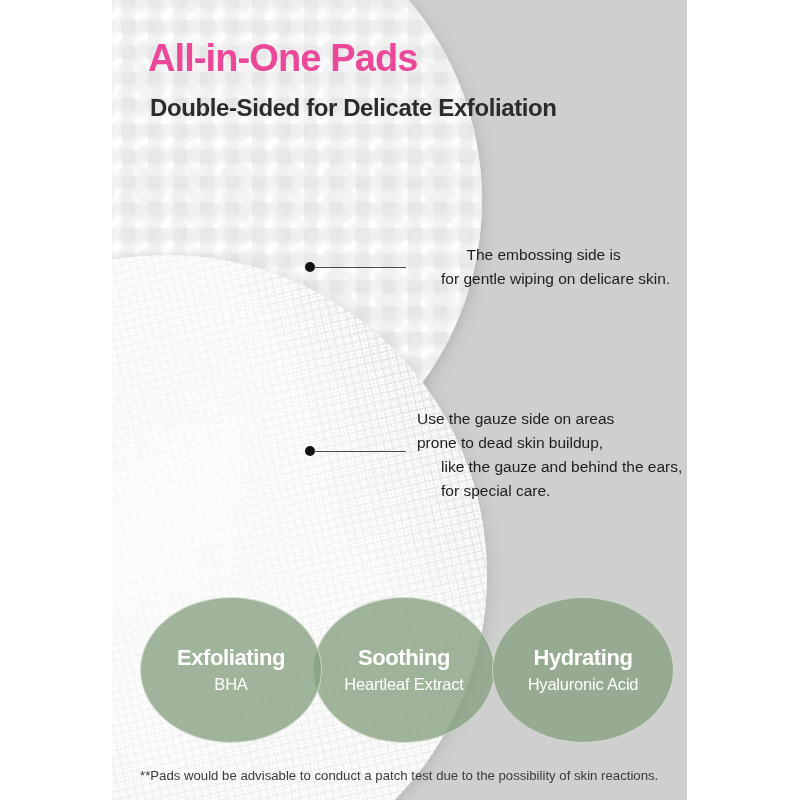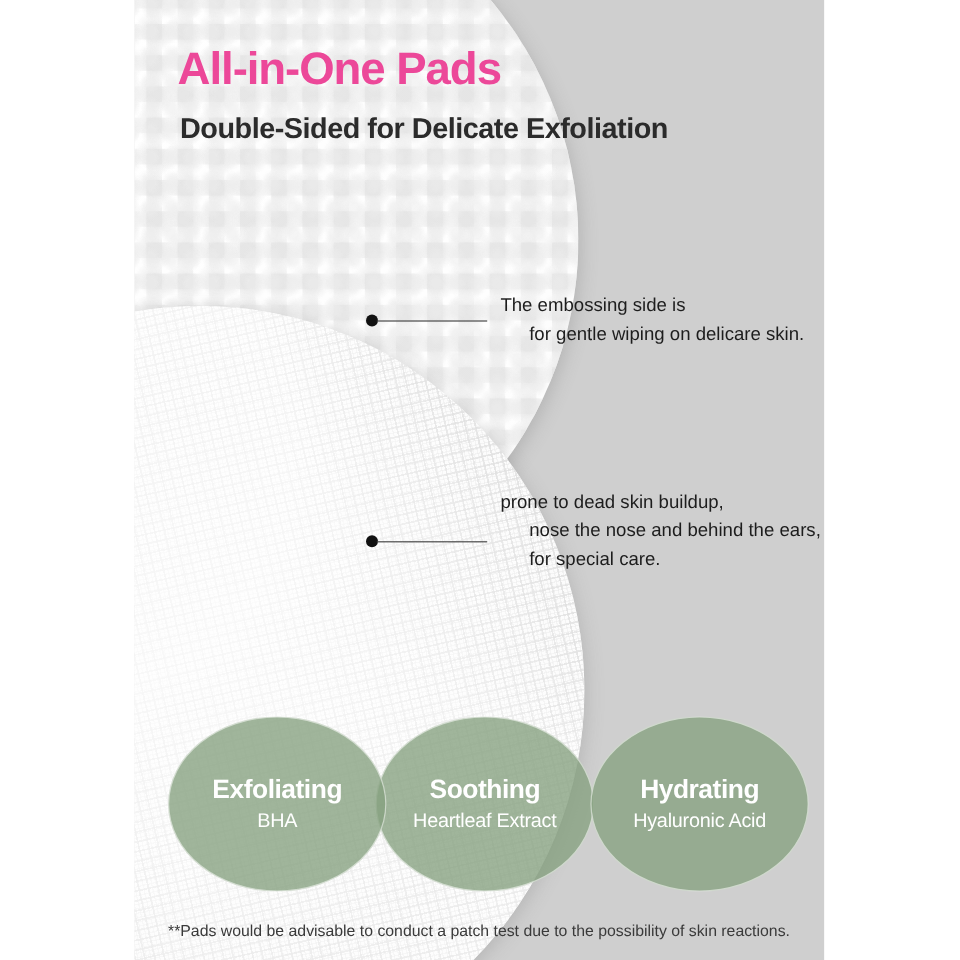--- a/index.html
+++ b/index.html
@@ -89,21 +89,21 @@
   }
   .callout .lines {
     position:absolute; font-size:15.5px; line-height:24px;
     color:#1d1d1d; white-space:nowrap;
   }
   .callout .lines .ln { display:block; font-weight:400; }
   .callout .lines .ln.b { font-weight:normal;margin-left:24px; }
 
   #callout-1 { left:305px; top:262px; }
   #callout-1 .leader { width:92px; }
-  #callout-1 .lines { left:112px; top:-19px; }
+  #callout-1 .lines { left:112px; top:-19px;text-align:center; }
 
   #callout-2 { left:305px; top:446px; }
   #callout-2 .leader { width:92px; }
   #callout-2 .lines { left:112px; top:-39px; }
 
   
   .venn { position:absolute; left:0; top:0; width:575px; height:800px; }
   .vc {
     position:absolute; width:182px; height:146px;
     border-radius:50%;
@@ -174,21 +174,22 @@
     <span class="lines">
       <span class="ln">The embossing side is</span>
       <span class="ln b">for gentle wiping on delicare skin.</span>
     </span>
   </div>
 
   <div class="callout" id="callout-2">
     <span class="dot"></span>
     <span class="leader"></span>
     <span class="lines">
+      <span class="ln">Use the gauze side on areas</span>
       <span class="ln">prone to dead skin buildup,</span>
-      <span class="ln b">nose the nose and behind the ears,</span>
+      <span class="ln b">like the gauze and behind the ears,</span>
       <span class="ln b">for special care.</span>
     </span>
   </div>
 
   <div class="footnote">**Pads would be advisable to conduct a patch test due to the possibility of skin reactions.</div>
 
 </div>
 
 </body></html>

